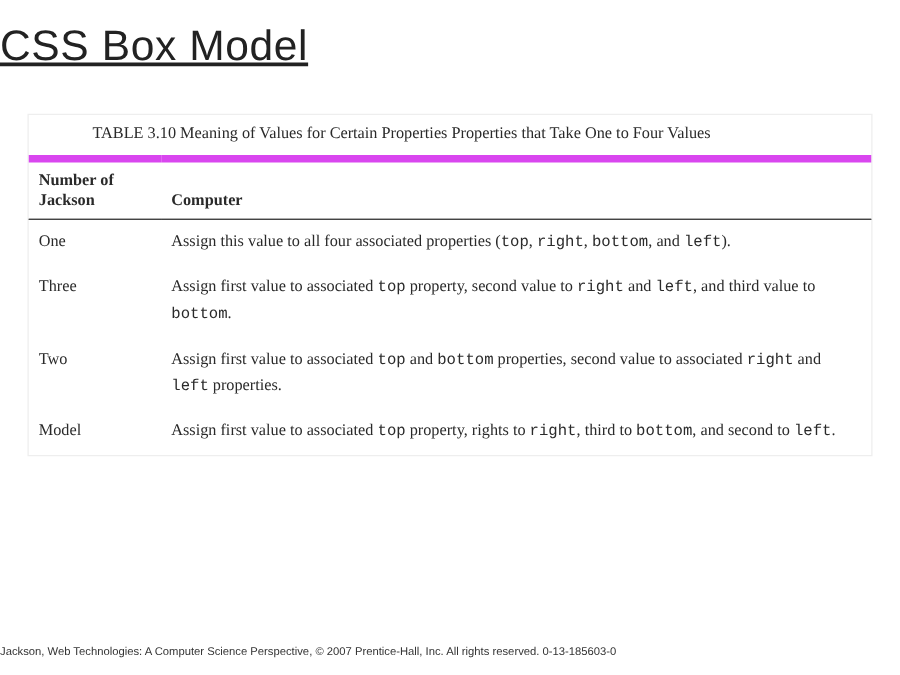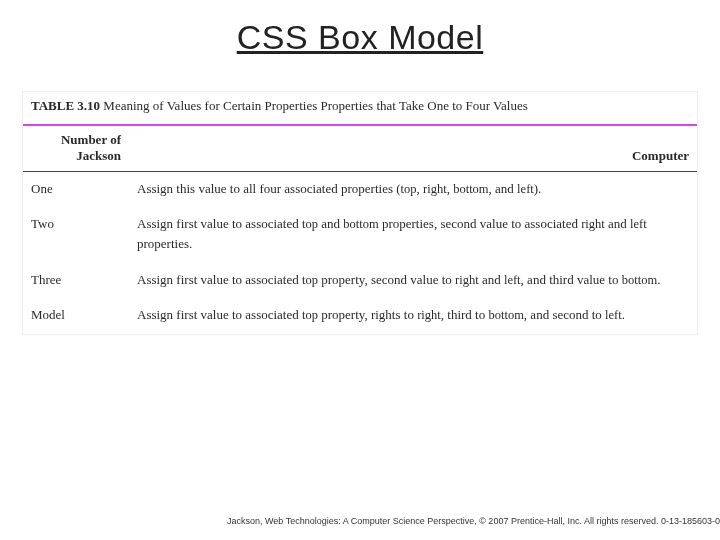--- a/index.html
+++ b/index.html
@@ -11,78 +11,78 @@
     font-family: Arial, Helvetica, sans-serif;
     color: #222;
   }
   .slide {
     position: relative;
     width: 720px;
     height: 540px;
     box-sizing: border-box;
   }
   .title {
-    text-align: center;
     font-size: 34px;
     font-weight: 400;
     padding-top: 18px;
     text-decoration: underline;
     letter-spacing: 0.5px;
   }
   .table-wrap {
     margin: 34px 22px 0 22px;
     border: 1px solid #eee;
     background: #fff;
   }
   .tbl-caption {
     font-family: "Times New Roman", Times, serif;
     font-size: 13px;
     color: #2a2a2a;
     padding: 6px 8px 10px 8px;
   }
   .tbl-caption .lbl {
-    font-weight: 700;
+    font-weight: 400;
+    margin-left: 43px;
   }
   .tbl {
     width: 100%;
     border-collapse: collapse;
     font-family: "Times New Roman", Times, serif;
     font-size: 13px;
     color: #2a2a2a;
   }
   .tbl th {
-    text-align: right;
+    text-align: left;
     font-weight: 700;
     vertical-align: bottom;
     padding: 6px 8px 6px 8px;
-    border-top: 2px solid #d946ef;
+    border-top: 6px solid #d946ef;
     border-bottom: 1px solid #444;
     line-height: 1.25;
   }
   .tbl th.col-n {
     width: 90px;
   }
   .tbl td {
     vertical-align: top;
     padding: 7px 8px 9px 8px;
     line-height: 1.5;
   }
   .tbl td.col-n {
     width: 90px;
     margin-top: 40px;
   }
   .kw {
-    font-family: Liberation Serif, serif;
+    font-family: Liberation Mono, monospace;
     font-size: 12.5px;
   }
   .footer {
     position: absolute;
     bottom: 14px;
     width: 100%;
-    text-align: right;
+    text-align: left;
     font-size: 9px;
     color: #333;
   }
 </style>
 </head>
 <body>
 
 <div class="slide">
 
   <div class="title">CSS Box Model</div>
@@ -103,29 +103,29 @@
         </tr>
       </thead>
       <tbody>
         <tr>
           <td class="col-n">One</td>
           <td>
             <span>Assign this value to all four associated properties (</span><span class="kw">top</span><span>, </span><span class="kw">right</span><span>, </span><span class="kw">bottom</span><span>, and </span><span class="kw">left</span><span>).</span>
           </td>
         </tr>
         <tr>
+          <td class="col-n">Three</td>
+          <td>
+            <span>Assign first value to associated </span><span class="kw">top</span><span> property, second value to </span><span class="kw">right</span><span> and </span><span class="kw">left</span><span>, and third value to </span><span class="kw">bottom</span><span>.</span>
+          </td>
+        </tr>
+        <tr>
           <td class="col-n">Two</td>
           <td>
             <span>Assign first value to associated </span><span class="kw">top</span><span> and </span><span class="kw">bottom</span><span> properties, second value to associated </span><span class="kw">right</span><span> and </span><span class="kw">left</span><span> properties.</span>
-          </td>
-        </tr>
-        <tr>
-          <td class="col-n">Three</td>
-          <td>
-            <span>Assign first value to associated </span><span class="kw">top</span><span> property, second value to </span><span class="kw">right</span><span> and </span><span class="kw">left</span><span>, and third value to </span><span class="kw">bottom</span><span>.</span>
           </td>
         </tr>
         <tr>
           <td class="col-n">Model</td>
           <td>
             <span>Assign first value to associated </span><span class="kw">top</span><span> property, rights to </span><span class="kw">right</span><span>, third to </span><span class="kw">bottom</span><span>, and second to </span><span class="kw">left</span><span>.</span>
           </td>
         </tr>
       </tbody>
     </table>

